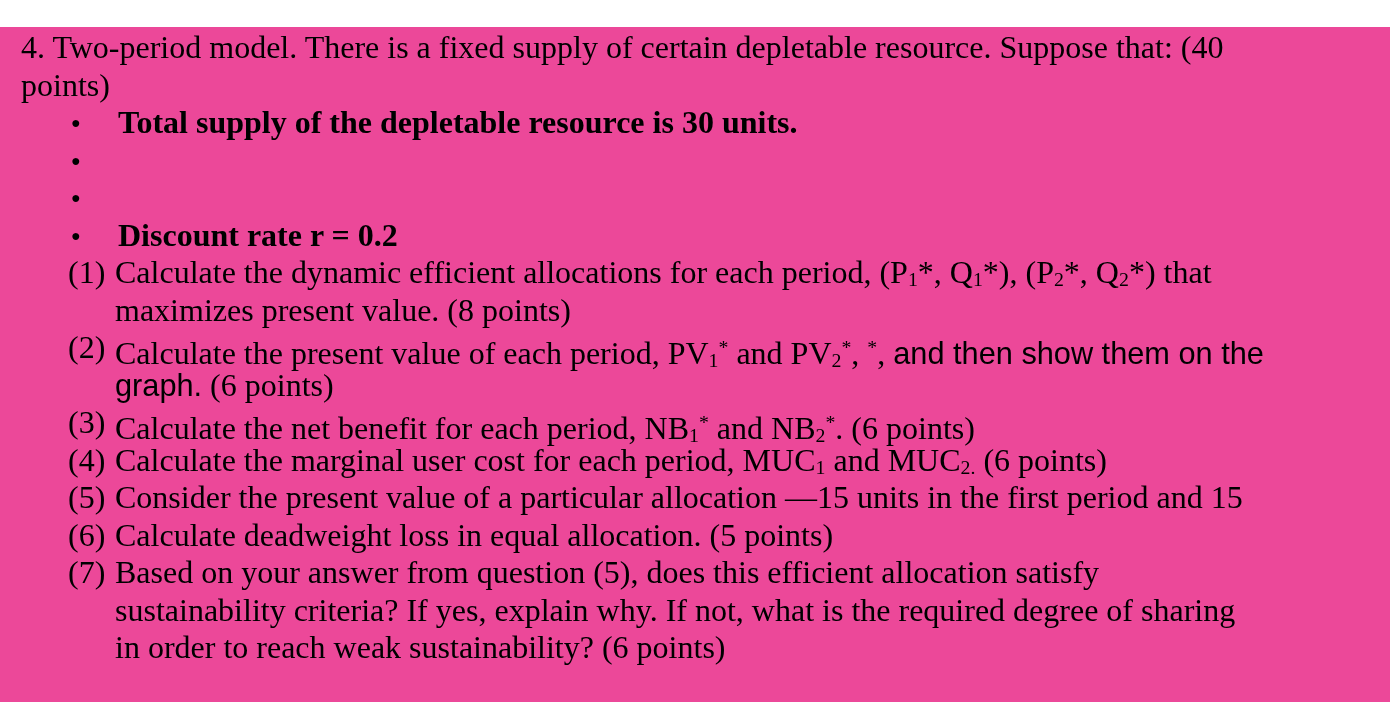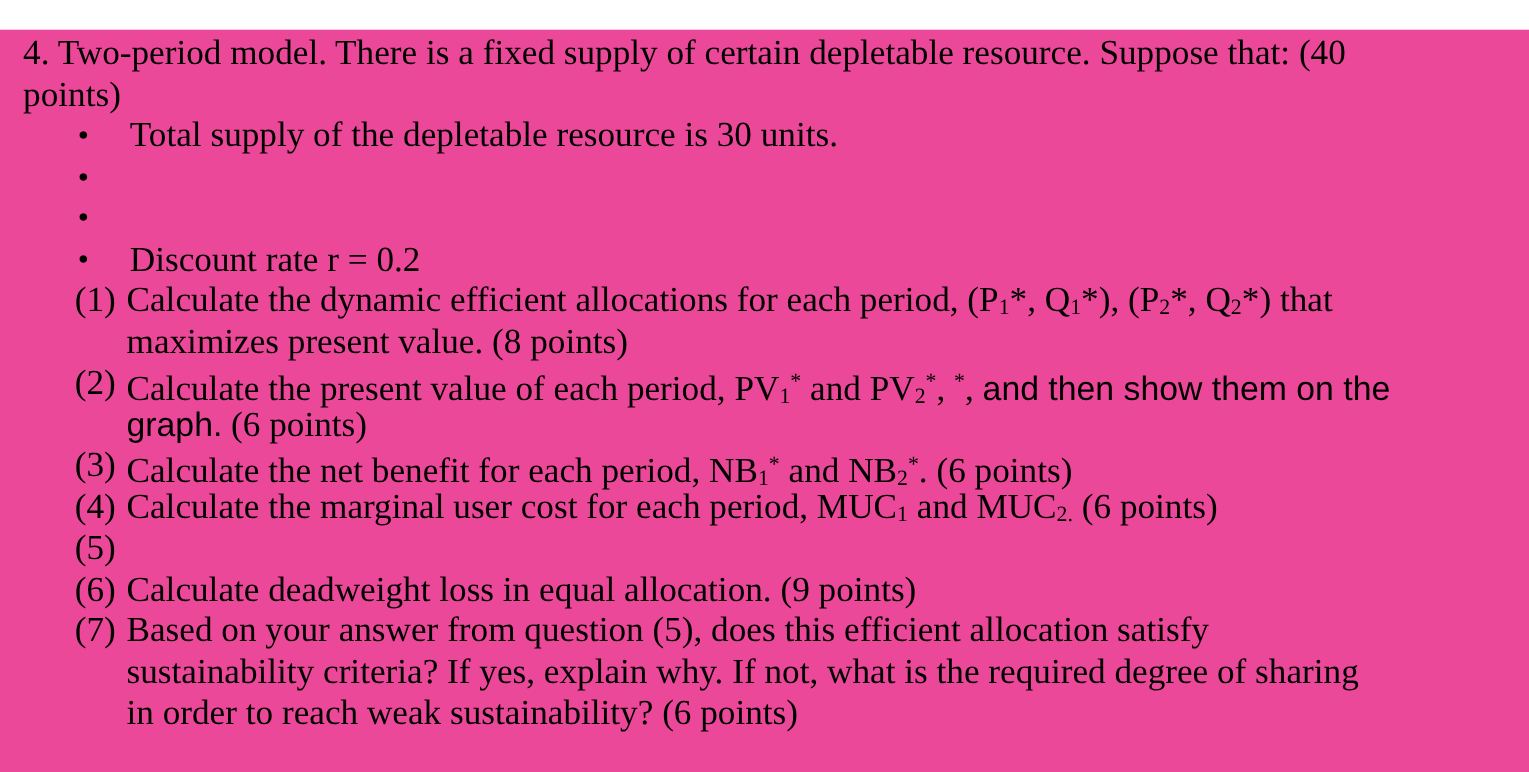--- a/index.html
+++ b/index.html
@@ -38,21 +38,21 @@
   }
   .marker.bullet-marker {
     left: 71px;
     font-size: 16px;
   }
   .marker.item-marker {
     left: 68px;
   }
   .content { display: inline-block; }
   .line.para    .content { margin-left: 21px; }
-  .line.bullet  .content { margin-left: 118px; }
+  .line.bullet  .content { margin-left: 118px; font-weight: bold; }
   .line.item    .content { margin-left: 115px; text-align: center; }
   .line.cont    .content { margin-left: 115px; }
   .seg-sub {
     font-size: 0.62em;
     vertical-align: -0.14em;
   }
   .seg-sup {
     font-size: 0.62em;
     vertical-align: 0.52em;
   }
@@ -71,19 +71,19 @@
       <div class="line bullet"><span class="marker bullet-marker">●</span><span class="content">Total supply of the depletable resource is 30 units.</span></div>
       <div class="line bullet"><span class="marker bullet-marker">●</span></div>
       <div class="line bullet"><span class="marker bullet-marker">●</span></div>
       <div class="line bullet"><span class="marker bullet-marker">●</span><span class="content">Discount rate r = 0.2</span></div>
       <div class="line item"><span class="marker item-marker">(1)</span><span class="content">Calculate the dynamic efficient allocations for each period, (P<span class="seg-sub">1</span>*, Q<span class="seg-sub">1</span>*), (P<span class="seg-sub">2</span>*, Q<span class="seg-sub">2</span>*) that</span></div>
       <div class="line cont"><span class="content">maximizes present value. (8 points)</span></div>
       <div class="line item"><span class="marker item-marker">(2)</span><span class="content">Calculate the present value of each period, PV<span class="seg-sub">1</span><span class="seg-sup">*</span> and PV<span class="seg-sub">2</span><span class="seg-sup">*</span>, <span class="seg-sup">*</span>, <span class="seg-sans">and then show them on the</span></span></div>
       <div class="line cont"><span class="content"><span class="seg-sans">graph.</span> (6 points)</span></div>
       <div class="line item"><span class="marker item-marker">(3)</span><span class="content">Calculate the net benefit for each period, NB<span class="seg-sub">1</span><span class="seg-sup">*</span> and NB<span class="seg-sub">2</span><span class="seg-sup">*</span>. (6 points)</span></div>
       <div class="line item"><span class="marker item-marker">(4)</span><span class="content">Calculate the marginal user cost for each period, MUC<span class="seg-sub">1</span> and MUC<span class="seg-sub">2.</span> (6 points)</span></div>
-      <div class="line item"><span class="marker item-marker">(5)</span></div>
-      <div class="line item"><span class="marker item-marker">(6)</span><span class="content">Calculate deadweight loss in equal allocation. (9 points)</span></div>
+      <div class="line item"><span class="marker item-marker">(5)</span><span class="content">Consider the present value of a particular allocation —15 units in the first period and 15</span></div>
+      <div class="line item"><span class="marker item-marker">(6)</span><span class="content">Calculate deadweight loss in equal allocation. (5 points)</span></div>
       <div class="line item"><span class="marker item-marker">(7)</span><span class="content">Based on your answer from question (5), does this efficient allocation satisfy</span></div>
       <div class="line cont"><span class="content">sustainability criteria? If yes, explain why. If not, what is the required degree of sharing</span></div>
       <div class="line cont"><span class="content">in order to reach weak sustainability? (6 points)</span></div>
     </div>
 </div>
 
 </body></html>

